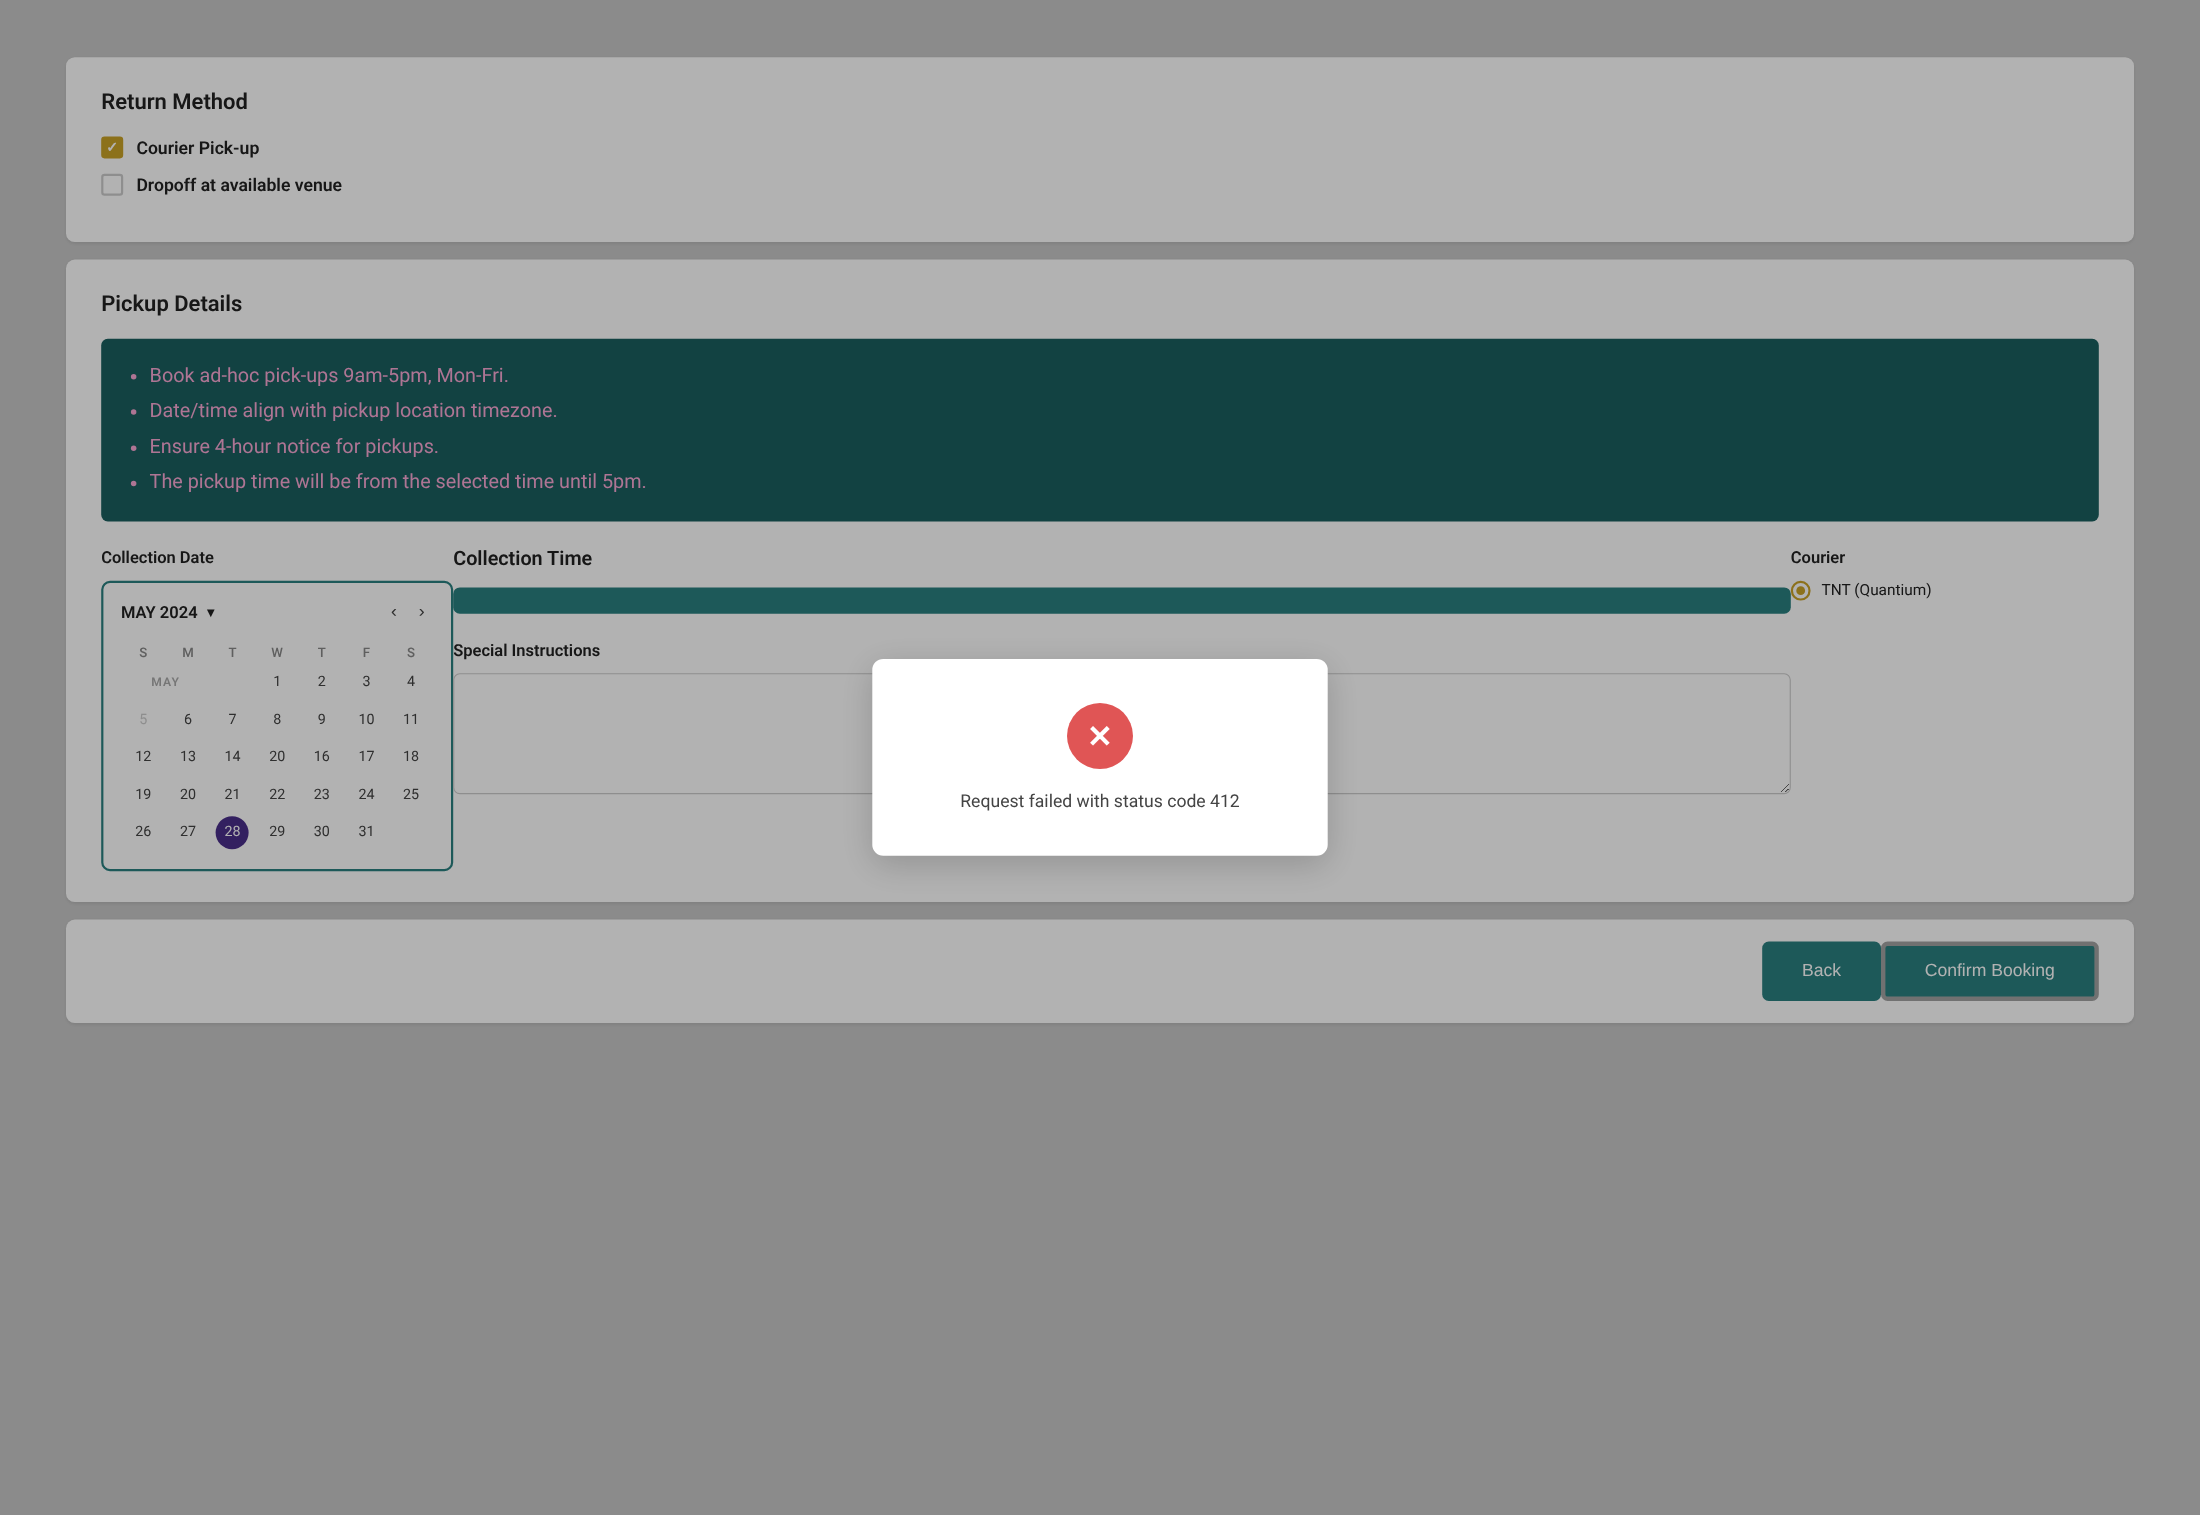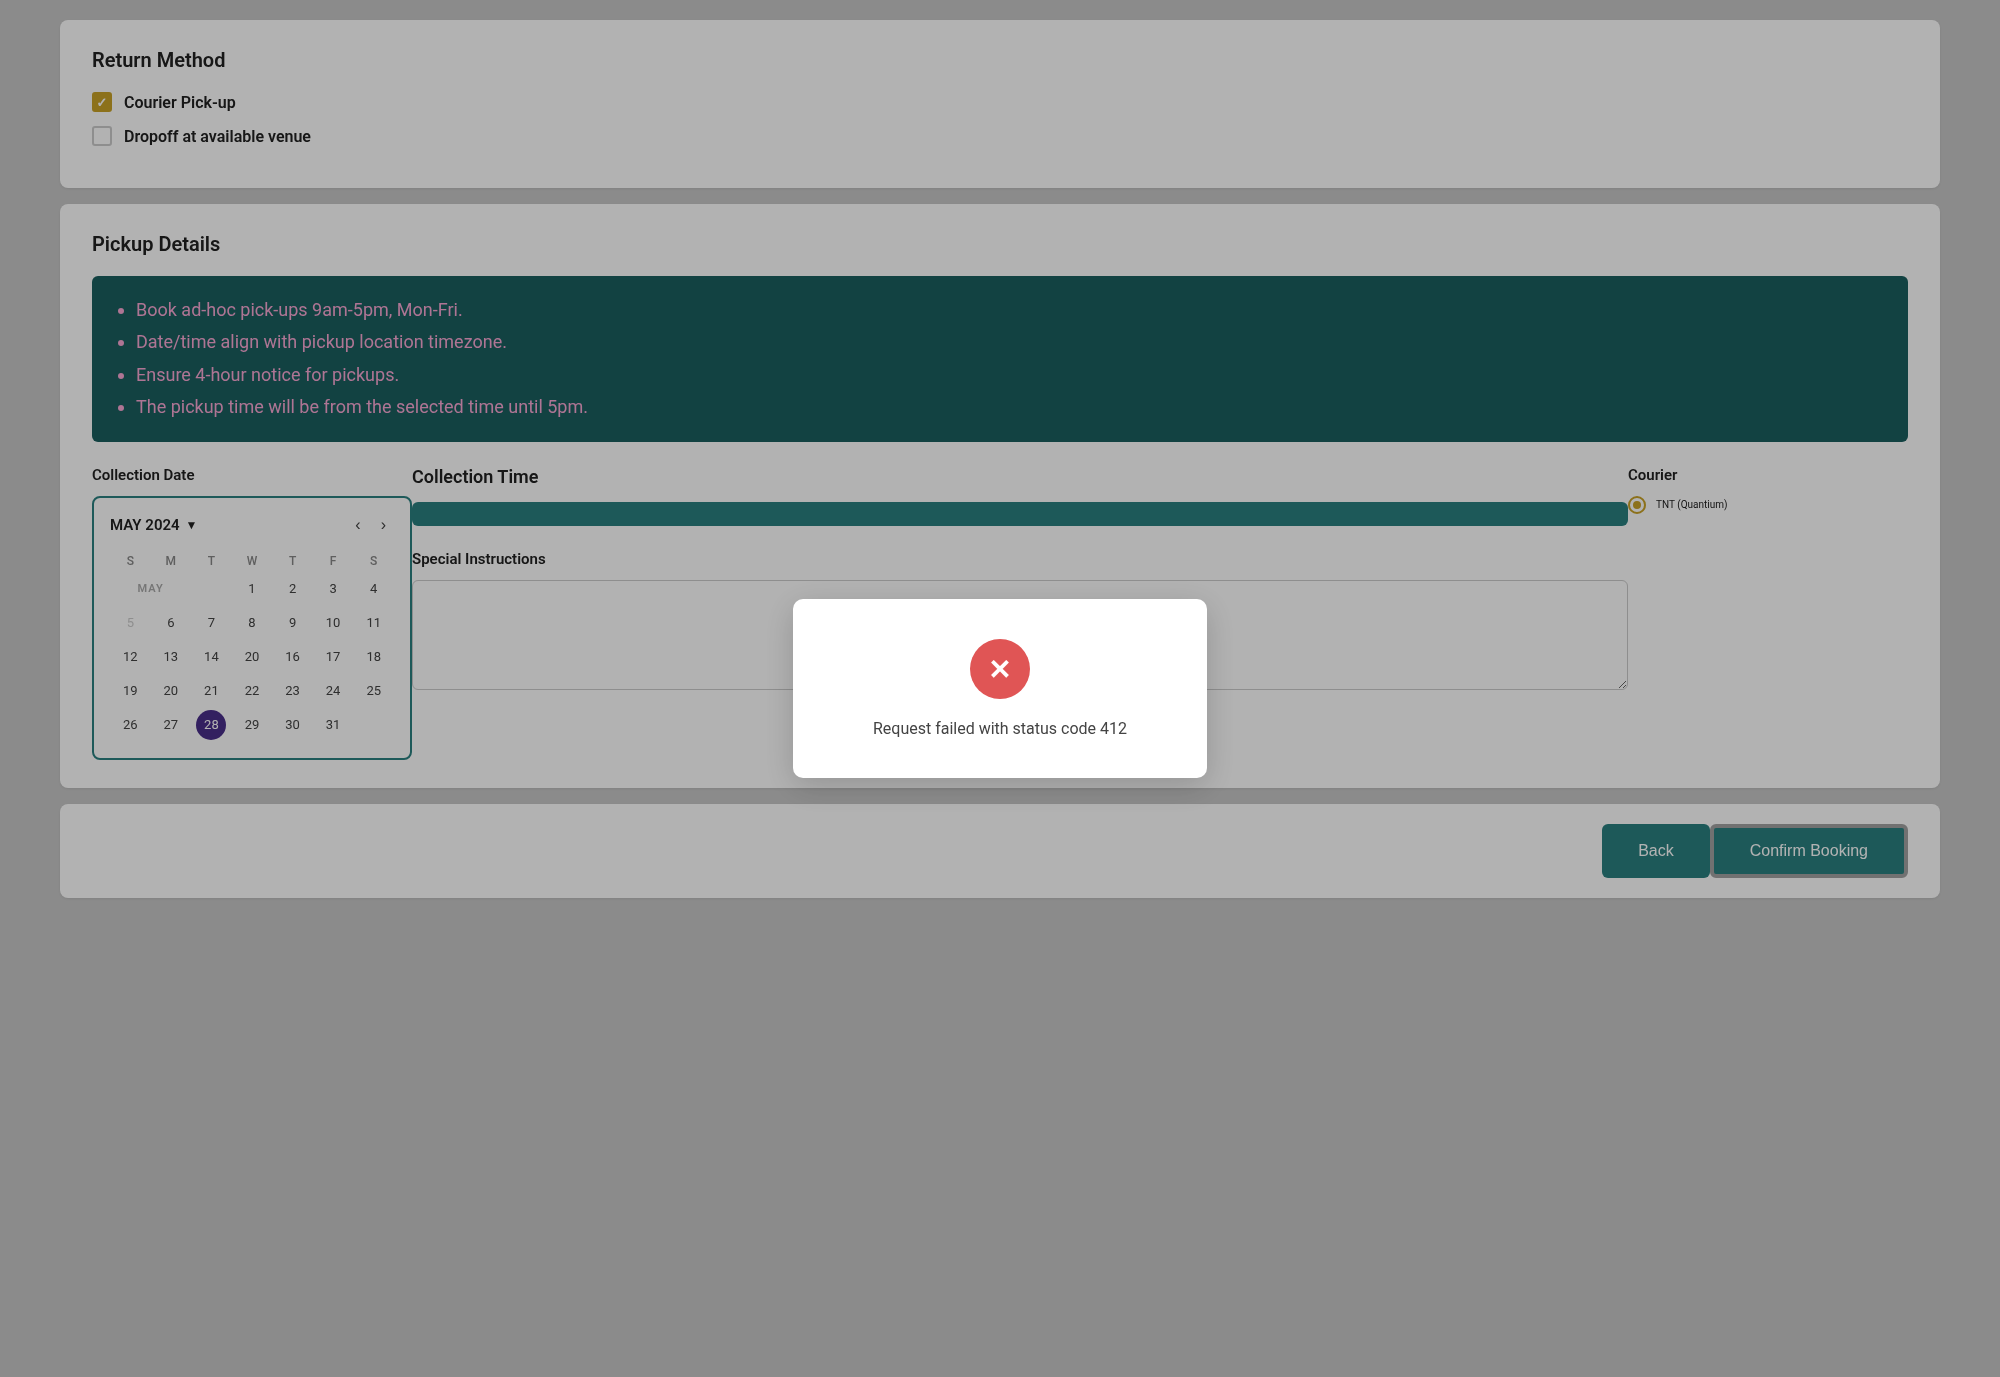--- a/index.html
+++ b/index.html
@@ -6,20 +6,21 @@
     body {
       font-family: -apple-system, BlinkMacSystemFont, 'Segoe UI', Roboto, sans-serif;
       background: #c8c8c8;
       min-height: 100vh;
       padding: 0;
     }
 
     .page-wrapper {
       background: #c8c8c8;
       padding: 20px 60px 20px 60px;
+      margin-top: 32px;
     }
 
     .section-card {
       background: #fff;
       border-radius: 8px;
       margin-bottom: 16px;
       padding: 28px 32px;
       box-shadow: 0 1px 3px rgba(0,0,0,0.08);
     }
 
@@ -207,21 +208,21 @@
 
     .radio-dot::after {
       content: '';
       width: 8px;
       height: 8px;
       border-radius: 50%;
       background: #c9a227;
     }
 
     .courier-label {
-      font-size: 10px;
+      font-size: 14px;
       color: #222;
     }
 
     .instructions-textarea {
       width: 100%;
       height: 110px;
       border: 1px solid #ccc;
       border-radius: 6px;
       padding: 10px;
       font-size: 14px;

